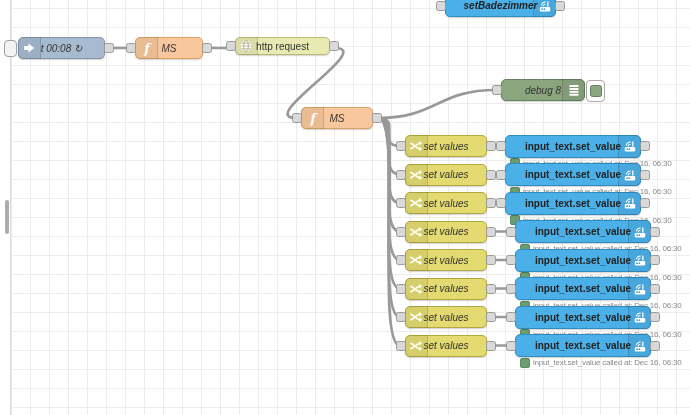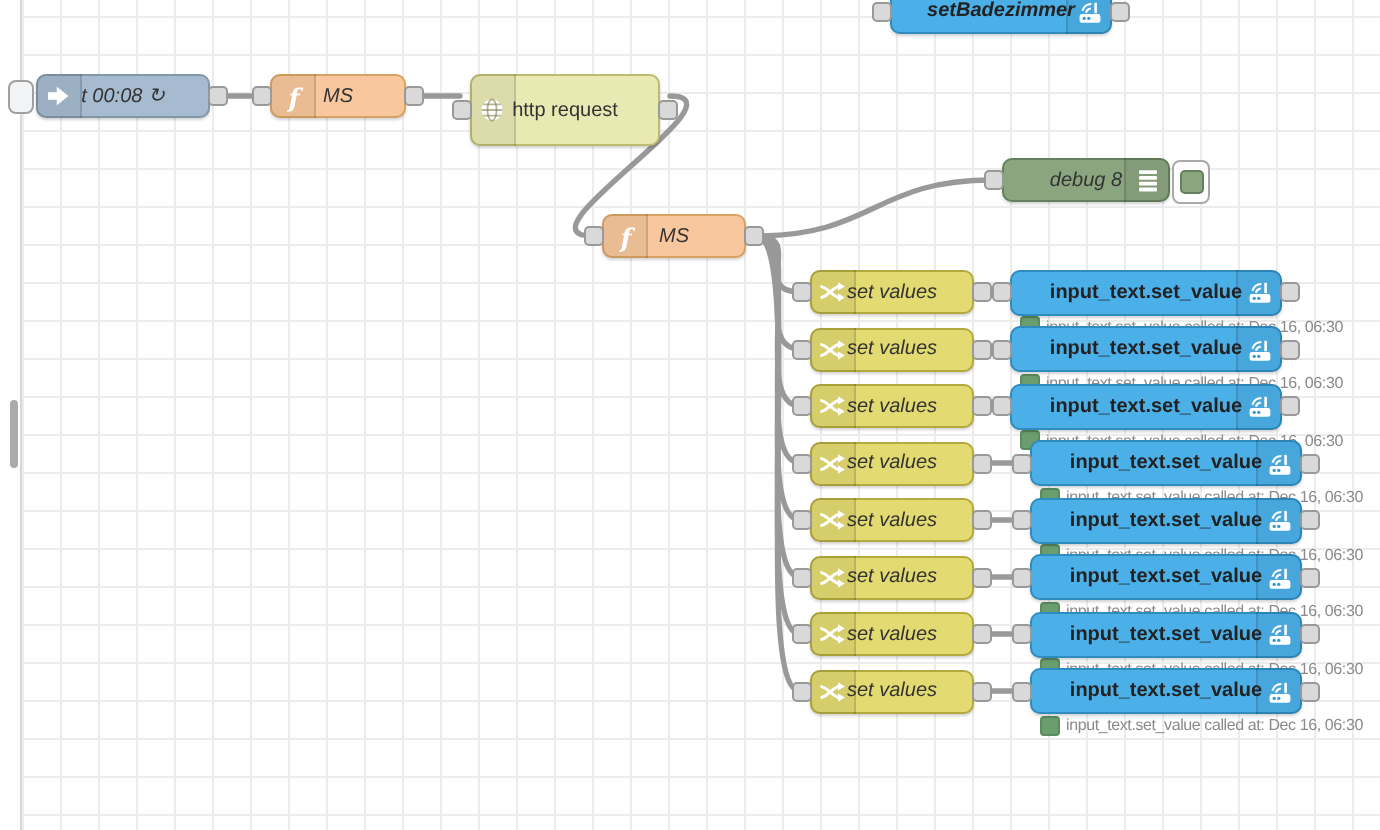--- a/index.html
+++ b/index.html
@@ -115,21 +115,21 @@
       <div class="node italic" style="left: 135px; top: 37px; width: 68px; height: 22px; background: rgb(248, 199, 157); border-color: rgb(217, 162, 99);">
         <div class="strip left">
           <svg viewBox="0 0 14 14" width="15" height="15">
             <text x="7.5" y="11.5" text-anchor="middle" font-size="12" font-style="italic" font-weight="bold" font-family="DejaVu Serif, serif" fill="#fff">f</text>
           </svg>
         </div>
         <span class="label">MS</span>
         <div class="port in"></div>
         <div class="port out"></div>
       </div>
-      <div class="node" style="left: 235px; top: 37px; width: 95px; height: 36px; background: rgb(232, 233, 179); border-color: rgb(187, 188, 114);">
+      <div class="node" style="left: 235px; top: 37px; width: 95px; height: 18px; background: rgb(232, 233, 179); border-color: rgb(187, 188, 114);">
         <div class="strip left">
           <svg viewBox="0 0 14 14" width="14" height="14">
             <circle cx="7" cy="7" r="5.3" fill="#fff"></circle>
             <g stroke="rgba(110,110,55,0.5)" fill="none" stroke-width="0.9">
               <ellipse cx="7" cy="7" rx="2.3" ry="5.3"></ellipse>
               <path d="M1.8 7h10.4M2.6 4.2h8.8M2.6 9.8h8.8"></path>
             </g>
           </svg>
         </div>
         <span class="label">http request</span>

